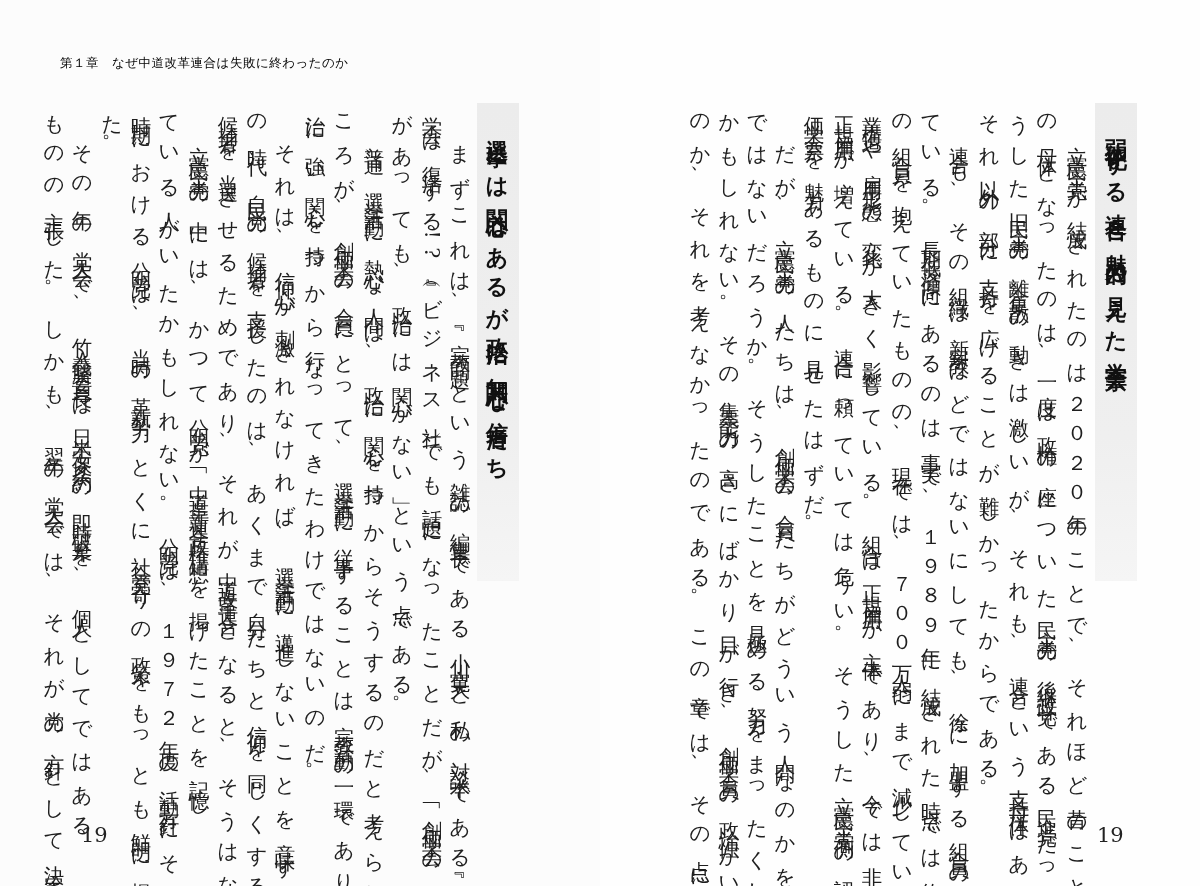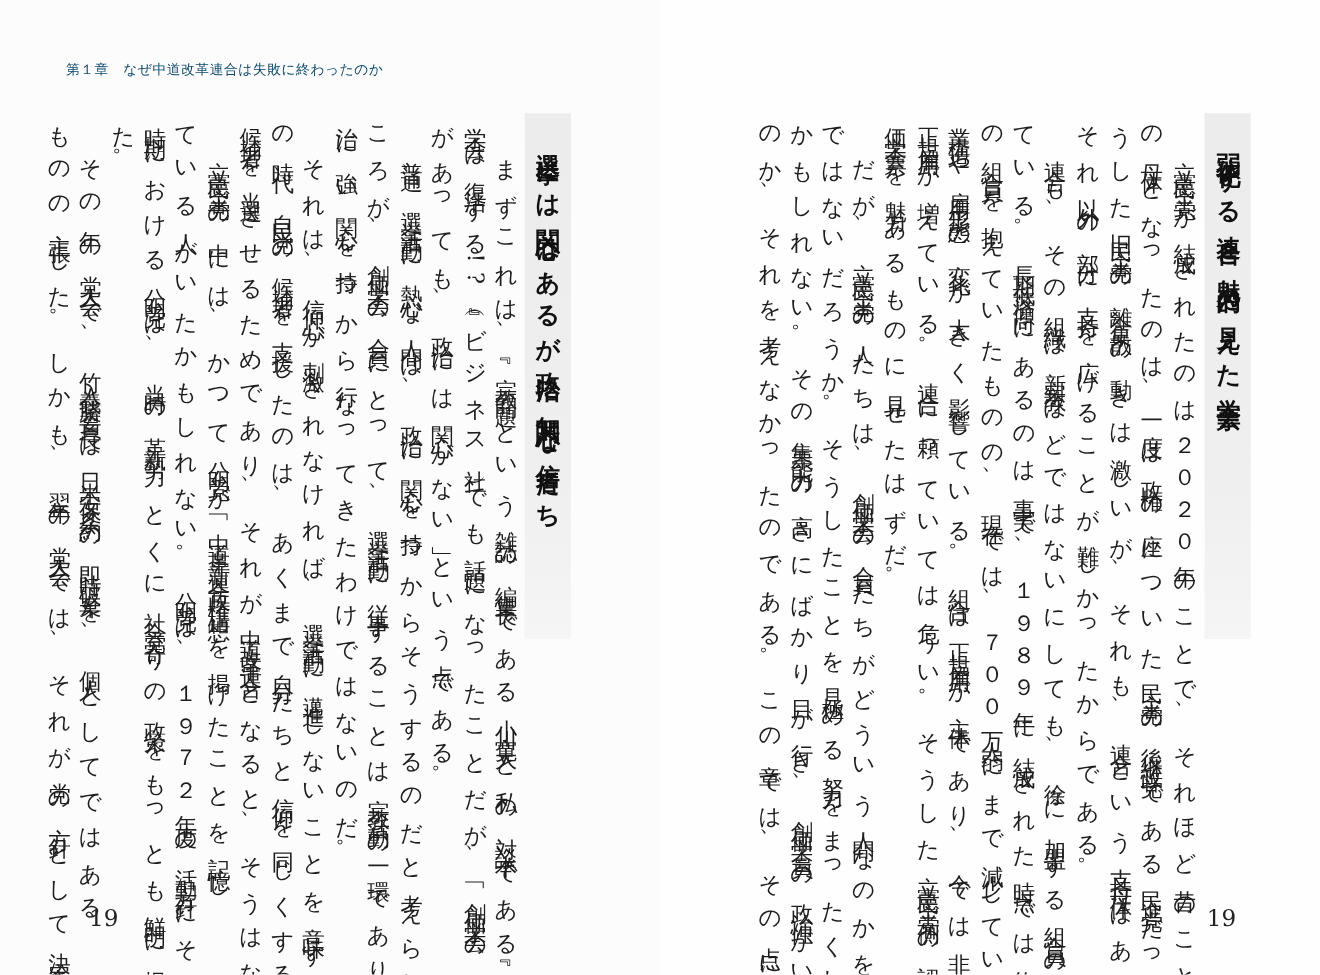--- a/index.html
+++ b/index.html
@@ -7,21 +7,21 @@
     width:1200px; height:886px; overflow:hidden; position:relative;
     background:#fdfdfd;
     font-family:"DejaVu Serif", "Liberation Serif", serif;
     color:#1e1e1e;
   }
   .page { position:absolute; top:0; height:886px; }
   .page-left { left:0; width:600px; background:#fcfcfc; }
   .page-right { left:600px; width:600px; background:#fefefe; }
   .running-head {
     position:absolute; left:60px; top:55px;
-    font-size:12.5px; letter-spacing:0.5px; color:#0c4a6e;
+    font-size:12.5px; letter-spacing:0.5px; color:#000000;
     white-space:nowrap;
   }
   .folio {
     position:absolute; top:823px; font-size:21px; color:#222;
     font-family:"DejaVu Serif", serif;
   }
   .col {
     position:absolute; writing-mode:vertical-rl; -webkit-writing-mode:vertical-rl;
     font-size:20.5px; line-height:1; letter-spacing:8.6px;
     white-space:nowrap; width:24px; text-orientation:mixed;

